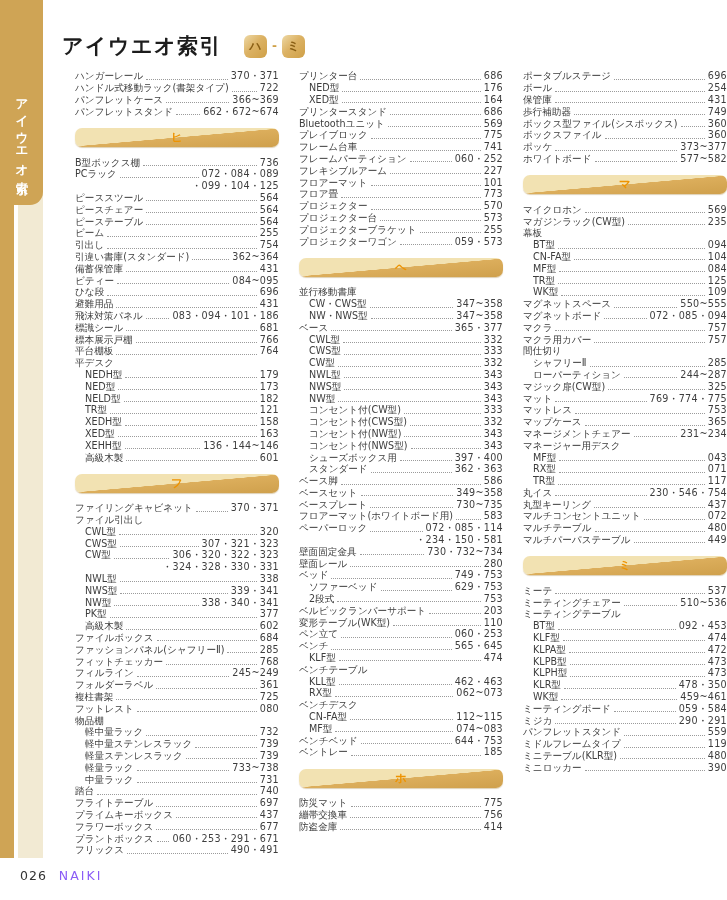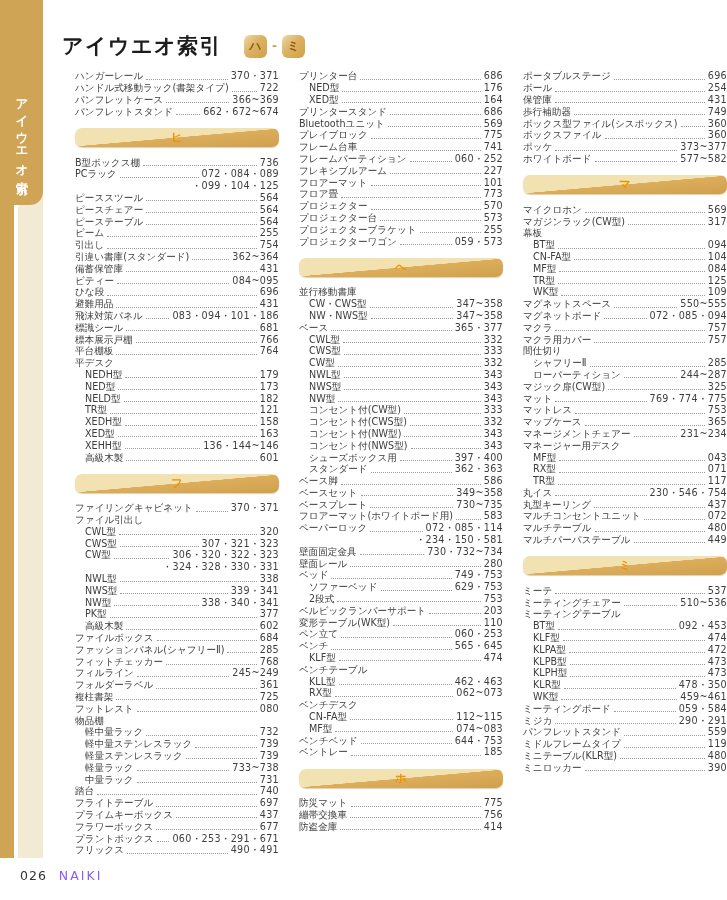--- a/index.html
+++ b/index.html
@@ -712,21 +712,21 @@
         <span class="sec-label">マ</span>
       </div>
       <div class="row">
         <span class="name">マイクロホン</span>
         <span class="lead"></span>
         <span class="pg">569</span>
       </div>
       <div class="row">
         <span class="name">マガジンラック(CW型)</span>
         <span class="lead"></span>
-        <span class="pg">317</span>
+        <span class="pg">235</span>
       </div>
       <div class="row grp">
         <span class="name">幕板</span>
       </div>
       <div class="row sub">
         <span class="name">BT型</span>
         <span class="lead"></span>
         <span class="pg">094</span>
       </div>
       <div class="row sub">

